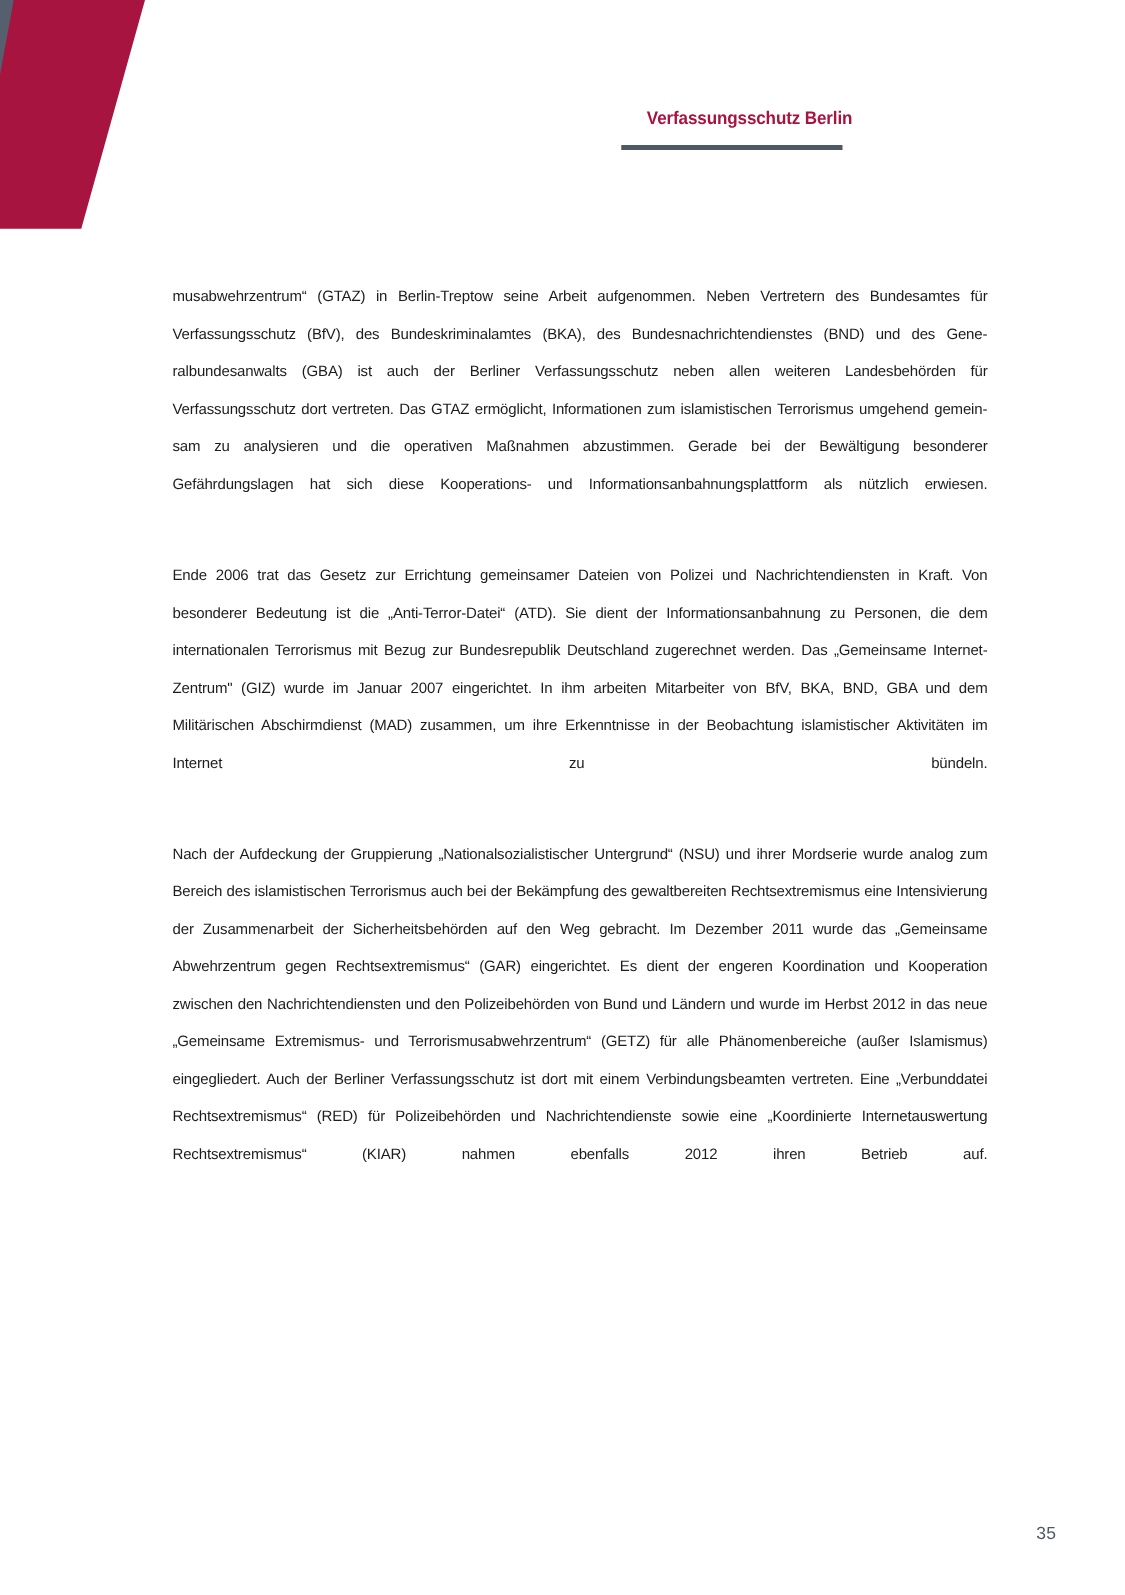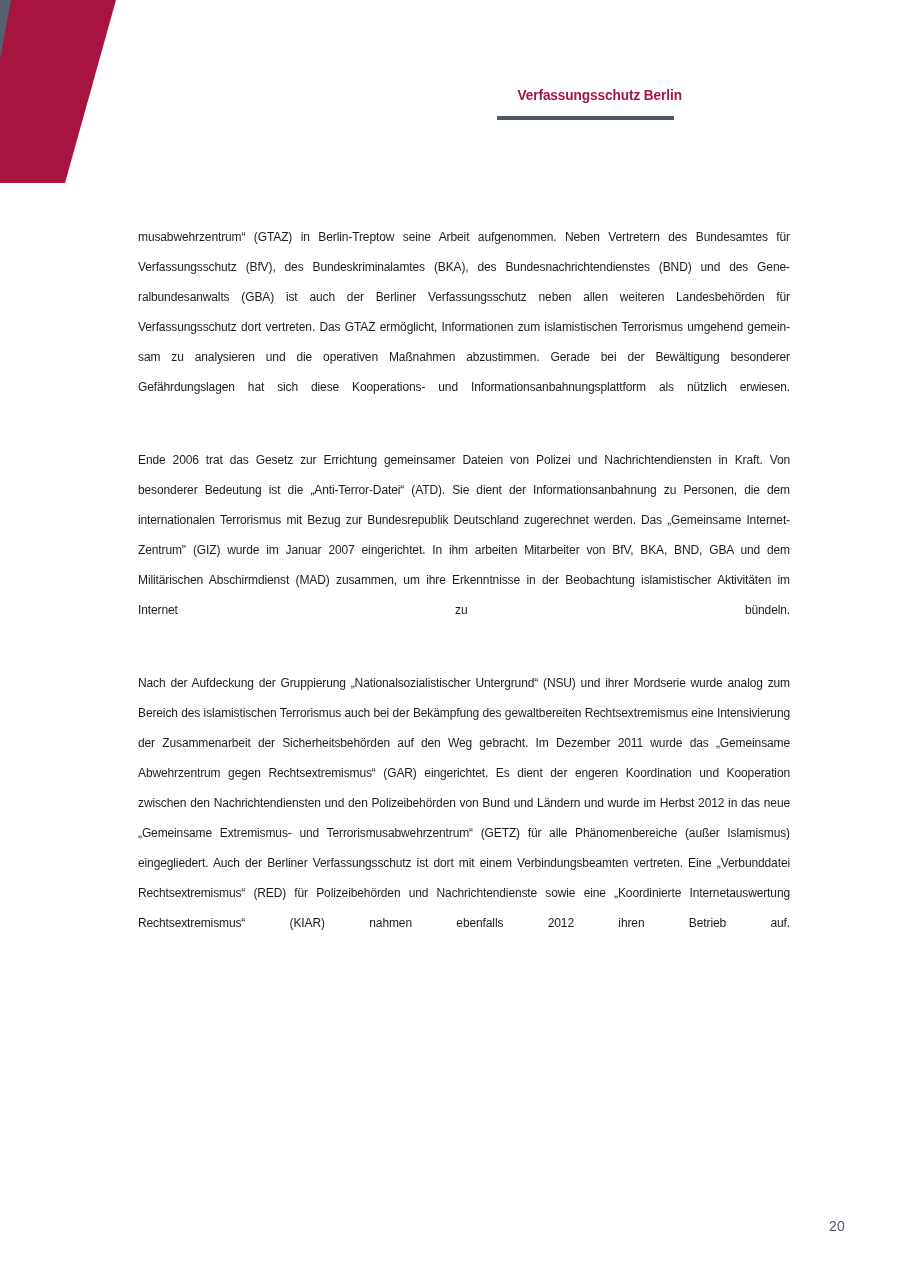--- a/index.html
+++ b/index.html
@@ -118,15 +118,15 @@
     <span class="header-title">Verfassungsschutz Berlin</span>
     <div class="header-rule"></div>
   </div>
 
   <div class="content">
     <p>musabwehrzentrum“ (GTAZ) in Berlin-Treptow seine Arbeit aufgenommen. Neben Vertretern des Bundesamtes für Verfassungsschutz (BfV), des Bundes­kriminalamtes (BKA), des Bundesnachrichtendienstes (BND) und des Gene­ralbundesanwalts (GBA) ist auch der Berliner Verfassungsschutz neben allen weiteren Landesbehörden für Verfassungsschutz dort vertreten. Das GTAZ er­möglicht, Informationen zum islamistischen Terrorismus umgehend gemein­sam zu analysieren und die operativen Maßnahmen abzustimmen. Gerade bei der Bewältigung besonderer Gefährdungslagen hat sich diese Kooperations- und Informationsanbahnungsplattform als nützlich erwiesen.</p>
     <p>Ende 2006 trat das Gesetz zur Errichtung gemeinsamer Dateien von Polizei und Nachrichtendiensten in Kraft. Von besonderer Bedeutung ist die „Anti-Terror-Datei“ (ATD). Sie dient der Informationsanbahnung zu Personen, die dem internationalen Terrorismus mit Bezug zur Bundesrepublik Deutschland zugerechnet werden. Das „Gemeinsame Internet-Zentrum" (GIZ) wurde im Ja­nuar 2007 eingerichtet. In ihm arbeiten Mitarbeiter von BfV, BKA, BND, GBA und dem Militärischen Abschirmdienst (MAD) zusammen, um ihre Erkennt­nisse in der Beobachtung islamistischer Aktivitäten im Internet zu bündeln.</p>
     <p>Nach der Aufdeckung der Gruppierung „Nationalsozialistischer Untergrund“ (NSU) und ihrer Mordserie wurde analog zum Bereich des islamistischen Terro­rismus auch bei der Bekämpfung des gewaltbereiten Rechtsextremismus eine Intensivierung der Zusammenarbeit der Sicherheitsbehörden auf den Weg ge­bracht. Im Dezember 2011 wurde das „Gemeinsame Abwehrzentrum gegen Rechtsextremismus“ (GAR) eingerichtet. Es dient der engeren Koordination und Kooperation zwischen den Nachrichtendiensten und den Polizeibehörden von Bund und Ländern und wurde im Herbst 2012 in das neue „Gemeinsame Extremismus- und Terrorismusabwehrzentrum“ (GETZ) für alle Phänomenbe­reiche (außer Islamismus) eingegliedert. Auch der Berliner Verfassungsschutz ist dort mit einem Verbindungsbeamten vertreten. Eine „Verbunddatei Rechts­extremismus“ (RED) für Polizeibehörden und Nachrichtendienste sowie eine „Koordinierte Internetauswertung Rechtsextremismus“ (KIAR) nahmen eben­falls 2012 ihren Betrieb auf.</p>
   </div>
 
-  <div class="page-number">20</div>
+  <div class="page-number">35</div>
 
 </div>
 
 </body></html>

